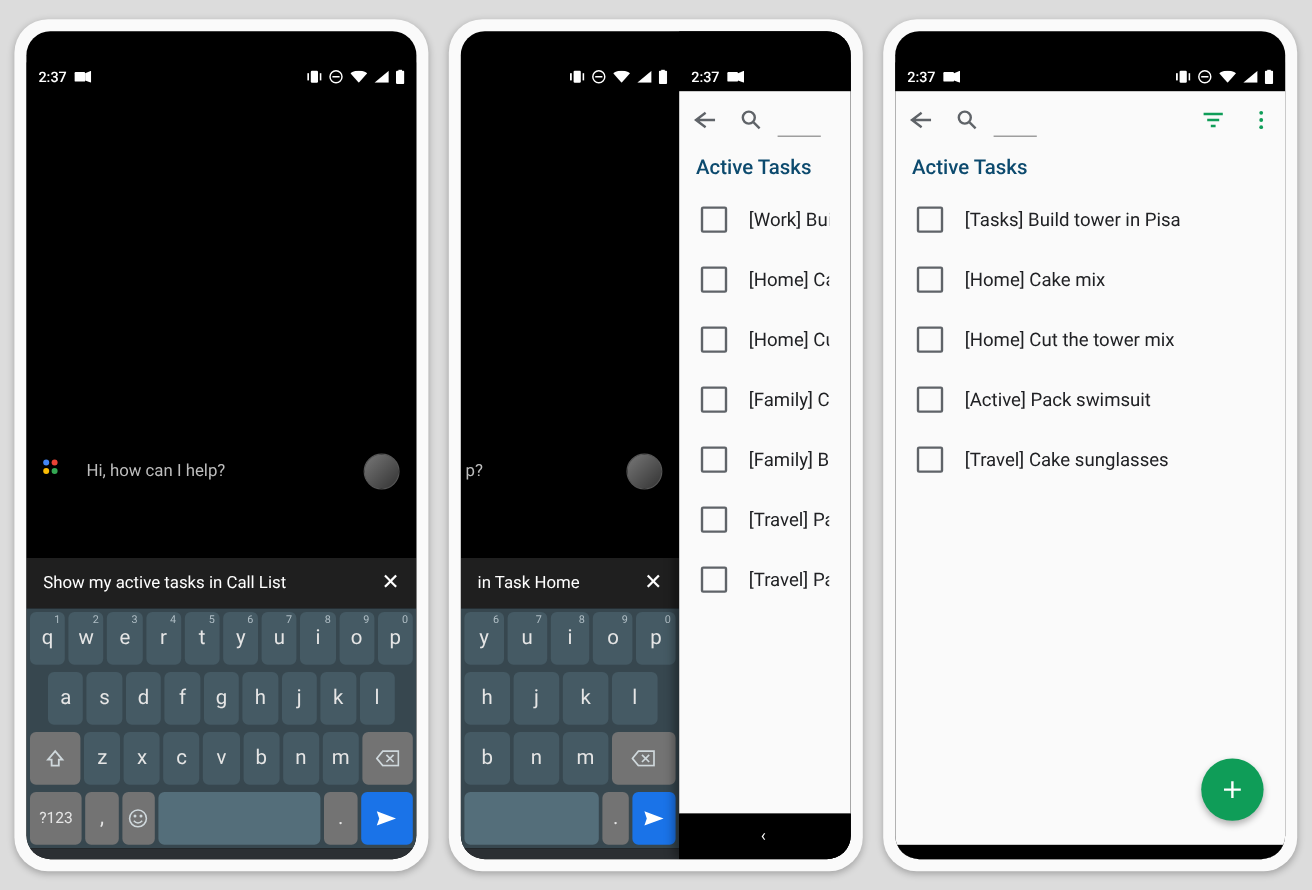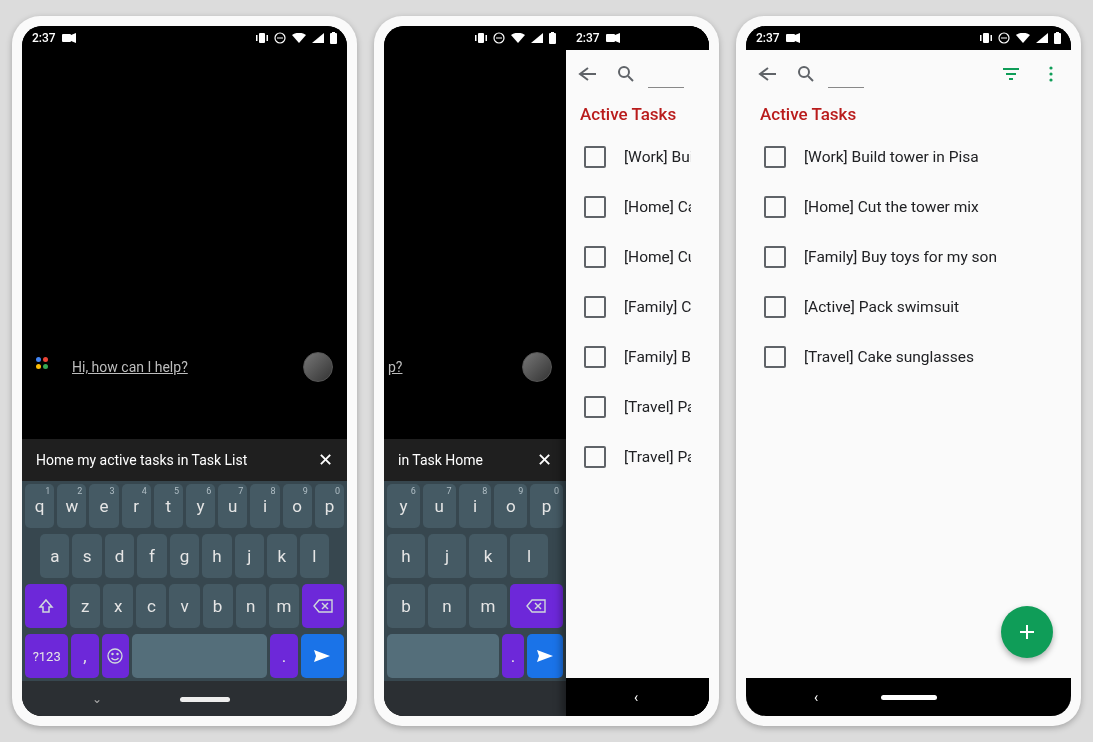--- a/index.html
+++ b/index.html
@@ -1,63 +1,63 @@
 <!DOCTYPE html>
 <html><head>
 <meta charset="utf-8">
 <style>
   html,body{margin:0;padding:0;background:#dcdcdc;font-family:Roboto,Arial,sans-serif;}
   .stage{width:1093px;height:742px;position:relative;}
   .phone{position:absolute;top:16px;width:345px;height:710px;background:#fafafa;border-radius:28px;box-shadow:0 2px 6px rgba(0,0,0,.25);}
   .phone-body{position:absolute;inset:10px;border-radius:20px;overflow:hidden;background:#000;}
 
-  .status-bar{height:24px;background:#000;color:#fff;display:flex;align-items:center;justify-content:space-between;padding:0 10px;font-size:12px;font-weight:500;}
+  .status-bar{height:24px;background:#000;color:#fff;display:flex;align-items:center;justify-content:space-between;padding:0 10px;font-size:12px;font-weight:500;margin-top:26px;}
   .sb-left,.sb-right{display:flex;align-items:center;gap:6px;}
   .sb-right span{line-height:0;}
 
   .dark-area{background:#000;width:100%;position:relative;}
 
   
   .assist-row{position:absolute;left:0;right:0;display:flex;align-items:center;padding:0 14px;}
   .assist-dots{width:20px;height:20px;position:relative;flex:0 0 20px;}
   .assist-dots .d{position:absolute;width:5px;height:5px;border-radius:50%;}
   .assist-blue{background:#4285F4;left:0;top:0;}
   .assist-red{background:#EA4335;left:7px;top:0;}
   .assist-yellow{background:#FBBC05;left:0;top:7px;}
   .assist-green{background:#34A853;left:7px;top:7px;}
-  .assist-text{color:#bdbdbd;font-size:14px;margin-left:16px;flex:1;text-decoration:underline;}
+  .assist-text{color:#bdbdbd;font-size:14px;margin-left:16px;flex:1;}
   .avatar{width:28px;height:28px;border-radius:50%;background:linear-gradient(135deg,#777,#333);border:1px solid #555;}
 
   .suggest-bar{display:flex;align-items:center;height:42px;background:#1f1f1f;padding:0 14px;}
   .suggest-text{flex:1;color:#fff;font-size:14px;white-space:nowrap;overflow:hidden;}
   .close-x{color:#fff;font-size:18px;line-height:1;cursor:pointer;}
 
   
   .kbd{background:#37474f;color:#e5e5e5;width:100%;}
   .kbd-row{display:flex;justify-content:center;gap:3px;padding:3px 3px;}
   .key{flex:1;display:flex;align-items:center;justify-content:center;height:44px;background:#455a64;border-radius:5px;font-size:17px;position:relative;}
   .key .sup{position:absolute;top:2px;right:4px;font-size:9px;color:#b0bec5;}
   .key.wide{flex:1.4;}
   .key.wider{flex:1.6;}
   .key.space{flex:5;}
-  .key.special{background:#6d28d9;}
+  .key.special{background:#737373;}
   .key.send{background:#1a73e8;}
   .nav-bar{height:36px;background:#2b2f33;display:flex;align-items:center;justify-content:center;color:#aaa;}
   .nav-bar .pill{width:50px;height:5px;background:#eee;border-radius:3px;margin-left:40px;}
   .nav-bar .chev{font-size:12px;}
 
   
   .app{background:#fafafa;width:100%;height:calc(100% - 24px);display:flex;flex-direction:column;position:relative;}
   .app-bar{height:48px;display:flex;align-items:center;padding:0 8px;gap:16px;}
   .app-bar .ico{width:24px;height:24px;display:flex;align-items:center;justify-content:center;color:#5f6368;}
   .app-bar .underline{height:1.5px;background:#888;width:36px;margin-left:-6px;align-self:flex-end;margin-bottom:10px;}
   .app-bar .spacer{flex:1;}
   .app-bar .filter{color:#0f9d58;}
   .app-bar .more{color:#0f9d58;}
-  .section-title{padding:6px 14px 8px;font-size:17px;color:#b91c1c;font-weight:500;}
+  .section-title{padding:6px 14px 8px;font-size:17px;color:#0c4a6e;font-weight:500;}
   .task-list{flex:1;overflow:hidden;}
   .task-item{display:flex;align-items:center;padding:14px 18px;gap:18px;}
   .cb{width:18px;height:18px;border:2px solid #5f6368;border-radius:2px;flex:0 0 18px;}
   .task-label{font-size:15.5px;color:#202124;white-space:nowrap;overflow:hidden;}
 
   .fab{position:absolute;right:18px;bottom:58px;width:52px;height:52px;border-radius:50%;background:#0f9d58;color:#fff;display:flex;align-items:center;justify-content:center;font-size:26px;box-shadow:0 3px 6px rgba(0,0,0,.3);}
 
   .nav-light{height:38px;background:#000;display:flex;align-items:center;justify-content:center;position:relative;}
   .nav-light .pill{width:56px;height:5px;background:#fff;border-radius:3px;}
   .nav-light .back-caret{position:absolute;left:68px;color:#fff;font-size:14px;}
@@ -123,21 +123,21 @@
               <span class="d assist-green"></span>
         </span>
         <span class="assist-text">Hi, how can I help?</span>
         <span class="avatar"></span>
       </div>
     </div>
 
     <div style="height:34px;background:#000;"></div>
 
     <div class="suggest-bar">
-      <span class="suggest-text">Home my active tasks in Task List</span>
+      <span class="suggest-text">Show my active tasks in Call List</span>
       <span class="close-x">✕</span>
     </div>
 
     <div class="kbd">
       <div id="p1r1" class="kbd-row">
             <div class="key">q<span class="sup">1</span></div>
             <div class="key">w<span class="sup">2</span></div>
             <div class="key">e<span class="sup">3</span></div>
             <div class="key">r<span class="sup">4</span></div>
             <div class="key">t<span class="sup">5</span></div>
@@ -423,29 +423,29 @@
                 <circle cx="2" cy="2" r="1.6"></circle>
                 <circle cx="2" cy="8" r="1.6"></circle>
                 <circle cx="2" cy="14" r="1.6"></circle>
               </svg>
         </span>
       </div>
       <div class="section-title">Active Tasks</div>
       <div id="p3tasks" class="task-list">
             <div class="task-item">
               <span class="cb"></span>
-              <span class="task-label">[Work] Build tower in Pisa</span>
+              <span class="task-label">[Tasks] Build tower in Pisa</span>
+            </div>
+            <div class="task-item">
+              <span class="cb"></span>
+              <span class="task-label">[Home] Cake mix</span>
             </div>
             <div class="task-item">
               <span class="cb"></span>
               <span class="task-label">[Home] Cut the tower mix</span>
-            </div>
-            <div class="task-item">
-              <span class="cb"></span>
-              <span class="task-label">[Family] Buy toys for my son</span>
             </div>
             <div class="task-item">
               <span class="cb"></span>
               <span class="task-label">[Active] Pack swimsuit</span>
             </div>
             <div class="task-item">
               <span class="cb"></span>
               <span class="task-label">[Travel] Cake sunglasses</span>
             </div>
           </div>

